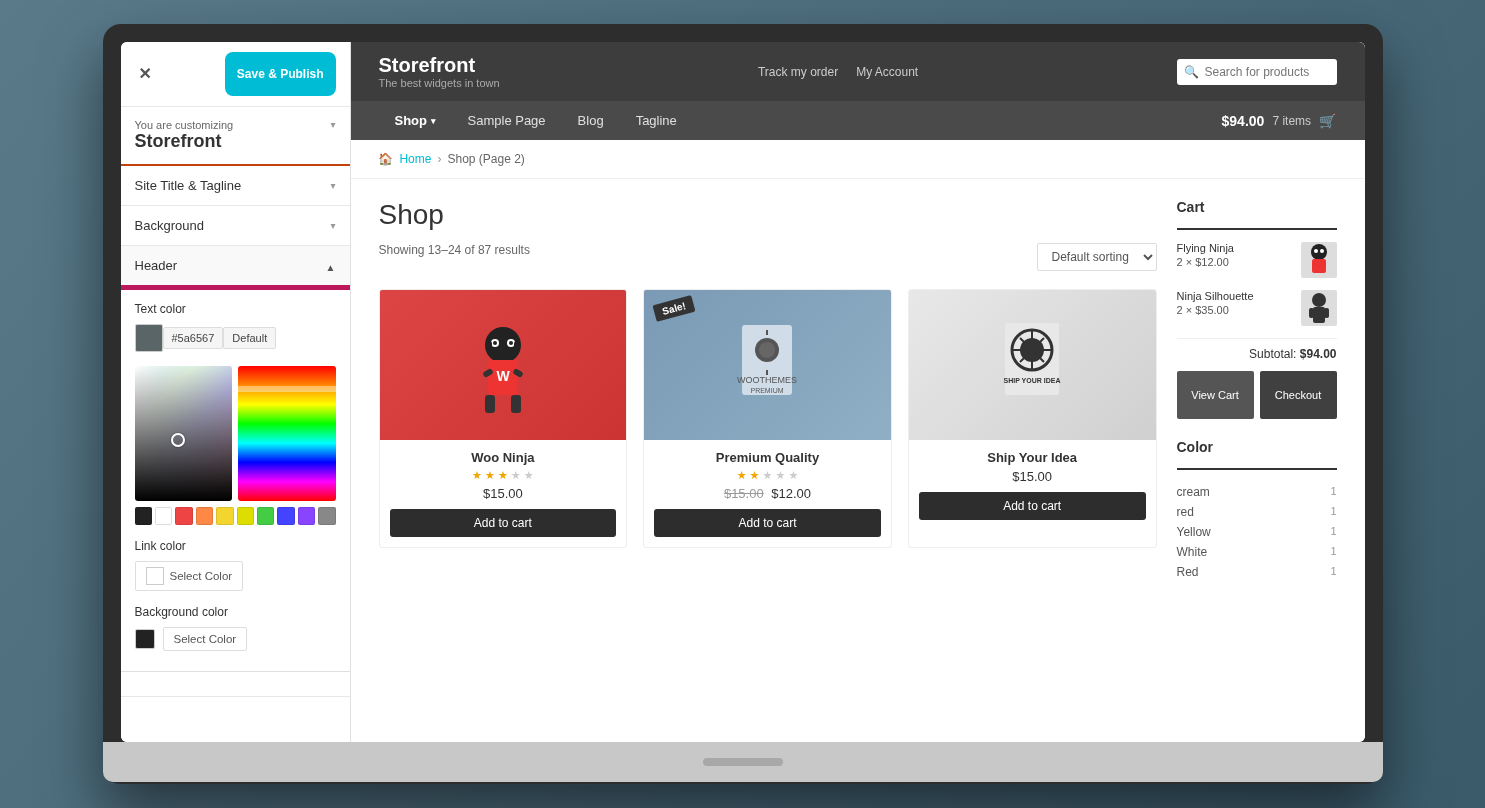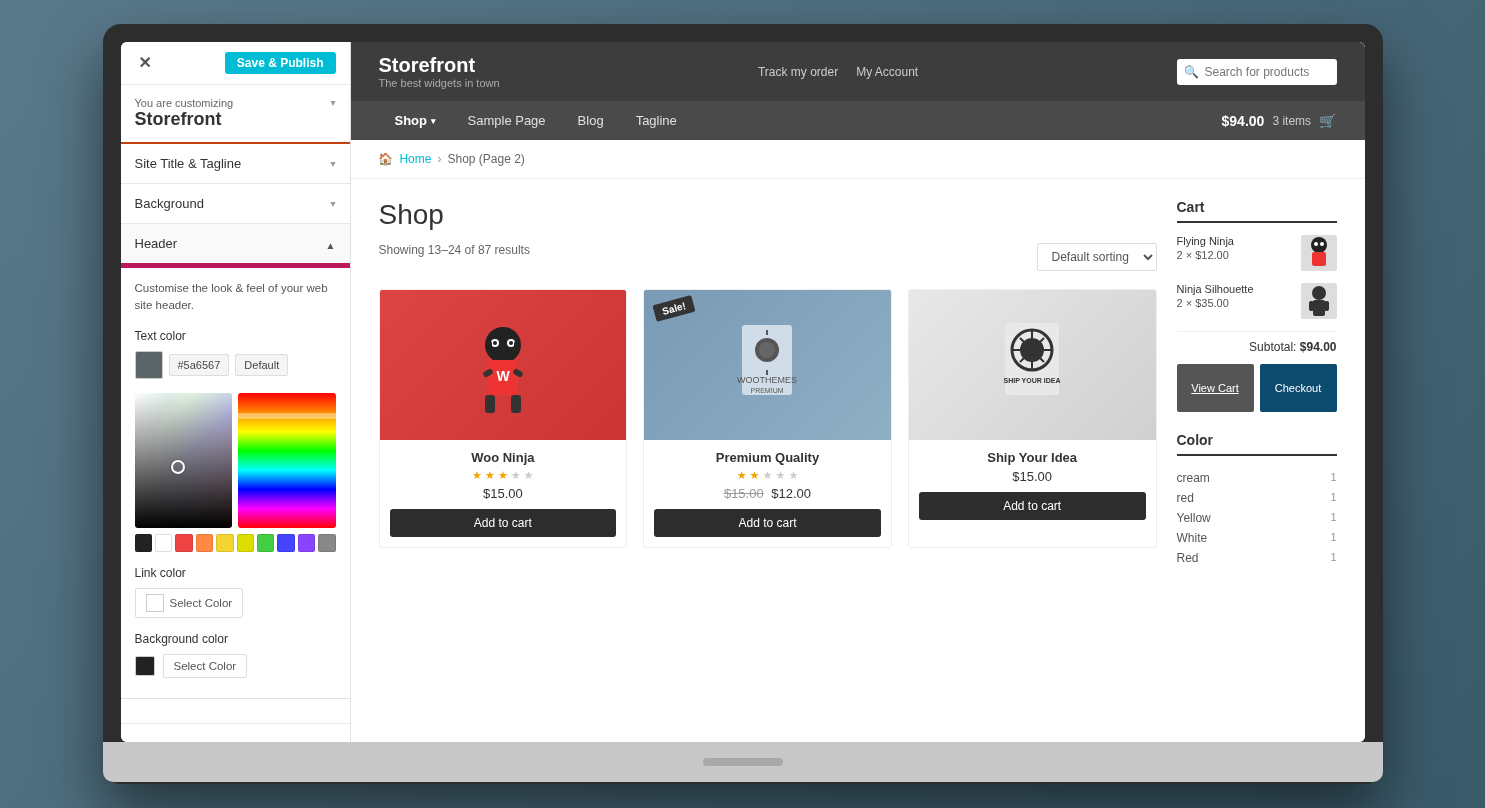--- a/index.html
+++ b/index.html
@@ -85,22 +85,22 @@
       font-size: 16px;
       color: #555;
       font-weight: bold;
       line-height: 1;
       padding: 2px 4px;
     }
     .save-btn {
       background: #00bcd4;
       color: #fff;
       border: none;
-      padding: 4px 12px;
-      border-radius: 3px;
+      padding: 15px 12px;
+      border-radius: 8px;
       font-size: 12px;
       cursor: pointer;
       font-weight: 600;
     }
 
     .panel-top-bar {
       display: flex;
       align-items: center;
       justify-content: space-between;
       padding: 10px 14px;
@@ -152,21 +152,20 @@
     .color-label {
       font-size: 12px;
       color: #333;
       font-weight: 500;
       margin-bottom: 8px;
     }
 
     .color-row {
       display: flex;
       align-items: center;
-      gap: 6px;
       margin-bottom: 14px;
     }
     .color-swatch {
       width: 28px;
       height: 28px;
       border: 1px solid #ccc;
       border-radius: 2px;
       cursor: pointer;
     }
     .color-value-btn {
@@ -511,21 +510,21 @@
       padding-left: 20px;
     }
     .sidebar-section {
       margin-bottom: 20px;
     }
     .sidebar-section-title {
       font-size: 14px;
       font-weight: 600;
       color: #333;
       border-bottom: 2px solid #333;
-      padding-bottom: 6px;
+      padding-bottom: 13px;
       margin-bottom: 12px;
     }
     .cart-item {
       display: flex;
       justify-content: space-between;
       align-items: flex-start;
       margin-bottom: 12px;
     }
     .cart-item-name { font-size: 11px; color: #333; font-weight: 500; margin-bottom: 2px; }
     .cart-item-qty { font-size: 11px; color: #555; }
@@ -554,24 +553,23 @@
     }
     .view-cart-btn {
       background: #555;
       color: #fff;
       border: none;
       padding: 15px 8px;
       font-size: 11px;
       border-radius: 2px;
       cursor: pointer;
       flex: 1;
-      text-decoration: underline;
     }
     .checkout-btn {
-      background: #0c4a6e;
+      background: #404040;
       color: #fff;
       border: none;
       padding: 18px 8px;
       font-size: 11px;
       border-radius: 2px;
       cursor: pointer;
       flex: 1;
     }
 
     .color-filter-list {
@@ -623,21 +621,20 @@
         </div>
       </div>
 
       <div class="header-section-expanded">
         <div class="header-section-title">
           <span>Header</span>
           <span class="expand-arrow">▲</span>
         </div>
 
         <div class="section-content">
-          <p class="section-desc">Customise the look &amp; feel of your web site header.</p>
 
           <div class="color-label">Text color</div>
           <div class="color-row">
             <div class="color-swatch" style="background:#5a6567;"></div>
             <button class="color-value-btn">#5a6567</button>
             <button class="default-btn">Default</button>
           </div>
 
           <div class="color-picker-wrap">
             <div style="display:flex; gap:6px;">
@@ -717,21 +714,21 @@
           </div>
           <div class="menu-item">
             <span>Blog</span>
           </div>
           <div class="menu-item">
             <span>Tagline</span>
           </div>
         </div>
         <div class="cart-area">
           <span class="cart-price">$94.00</span>
-          <span class="cart-count">3 items</span>
+          <span class="cart-count">7 items</span>
           <span>🛒</span>
         </div>
       </div>
 
       <div class="breadcrumb-bar">
         <span style="color:#00bcd4;">🏠</span>
         <a href="#">Home</a>
         <span class="bc-sep">›</span>
         <span>Shop (Page 2)</span>
       </div>

